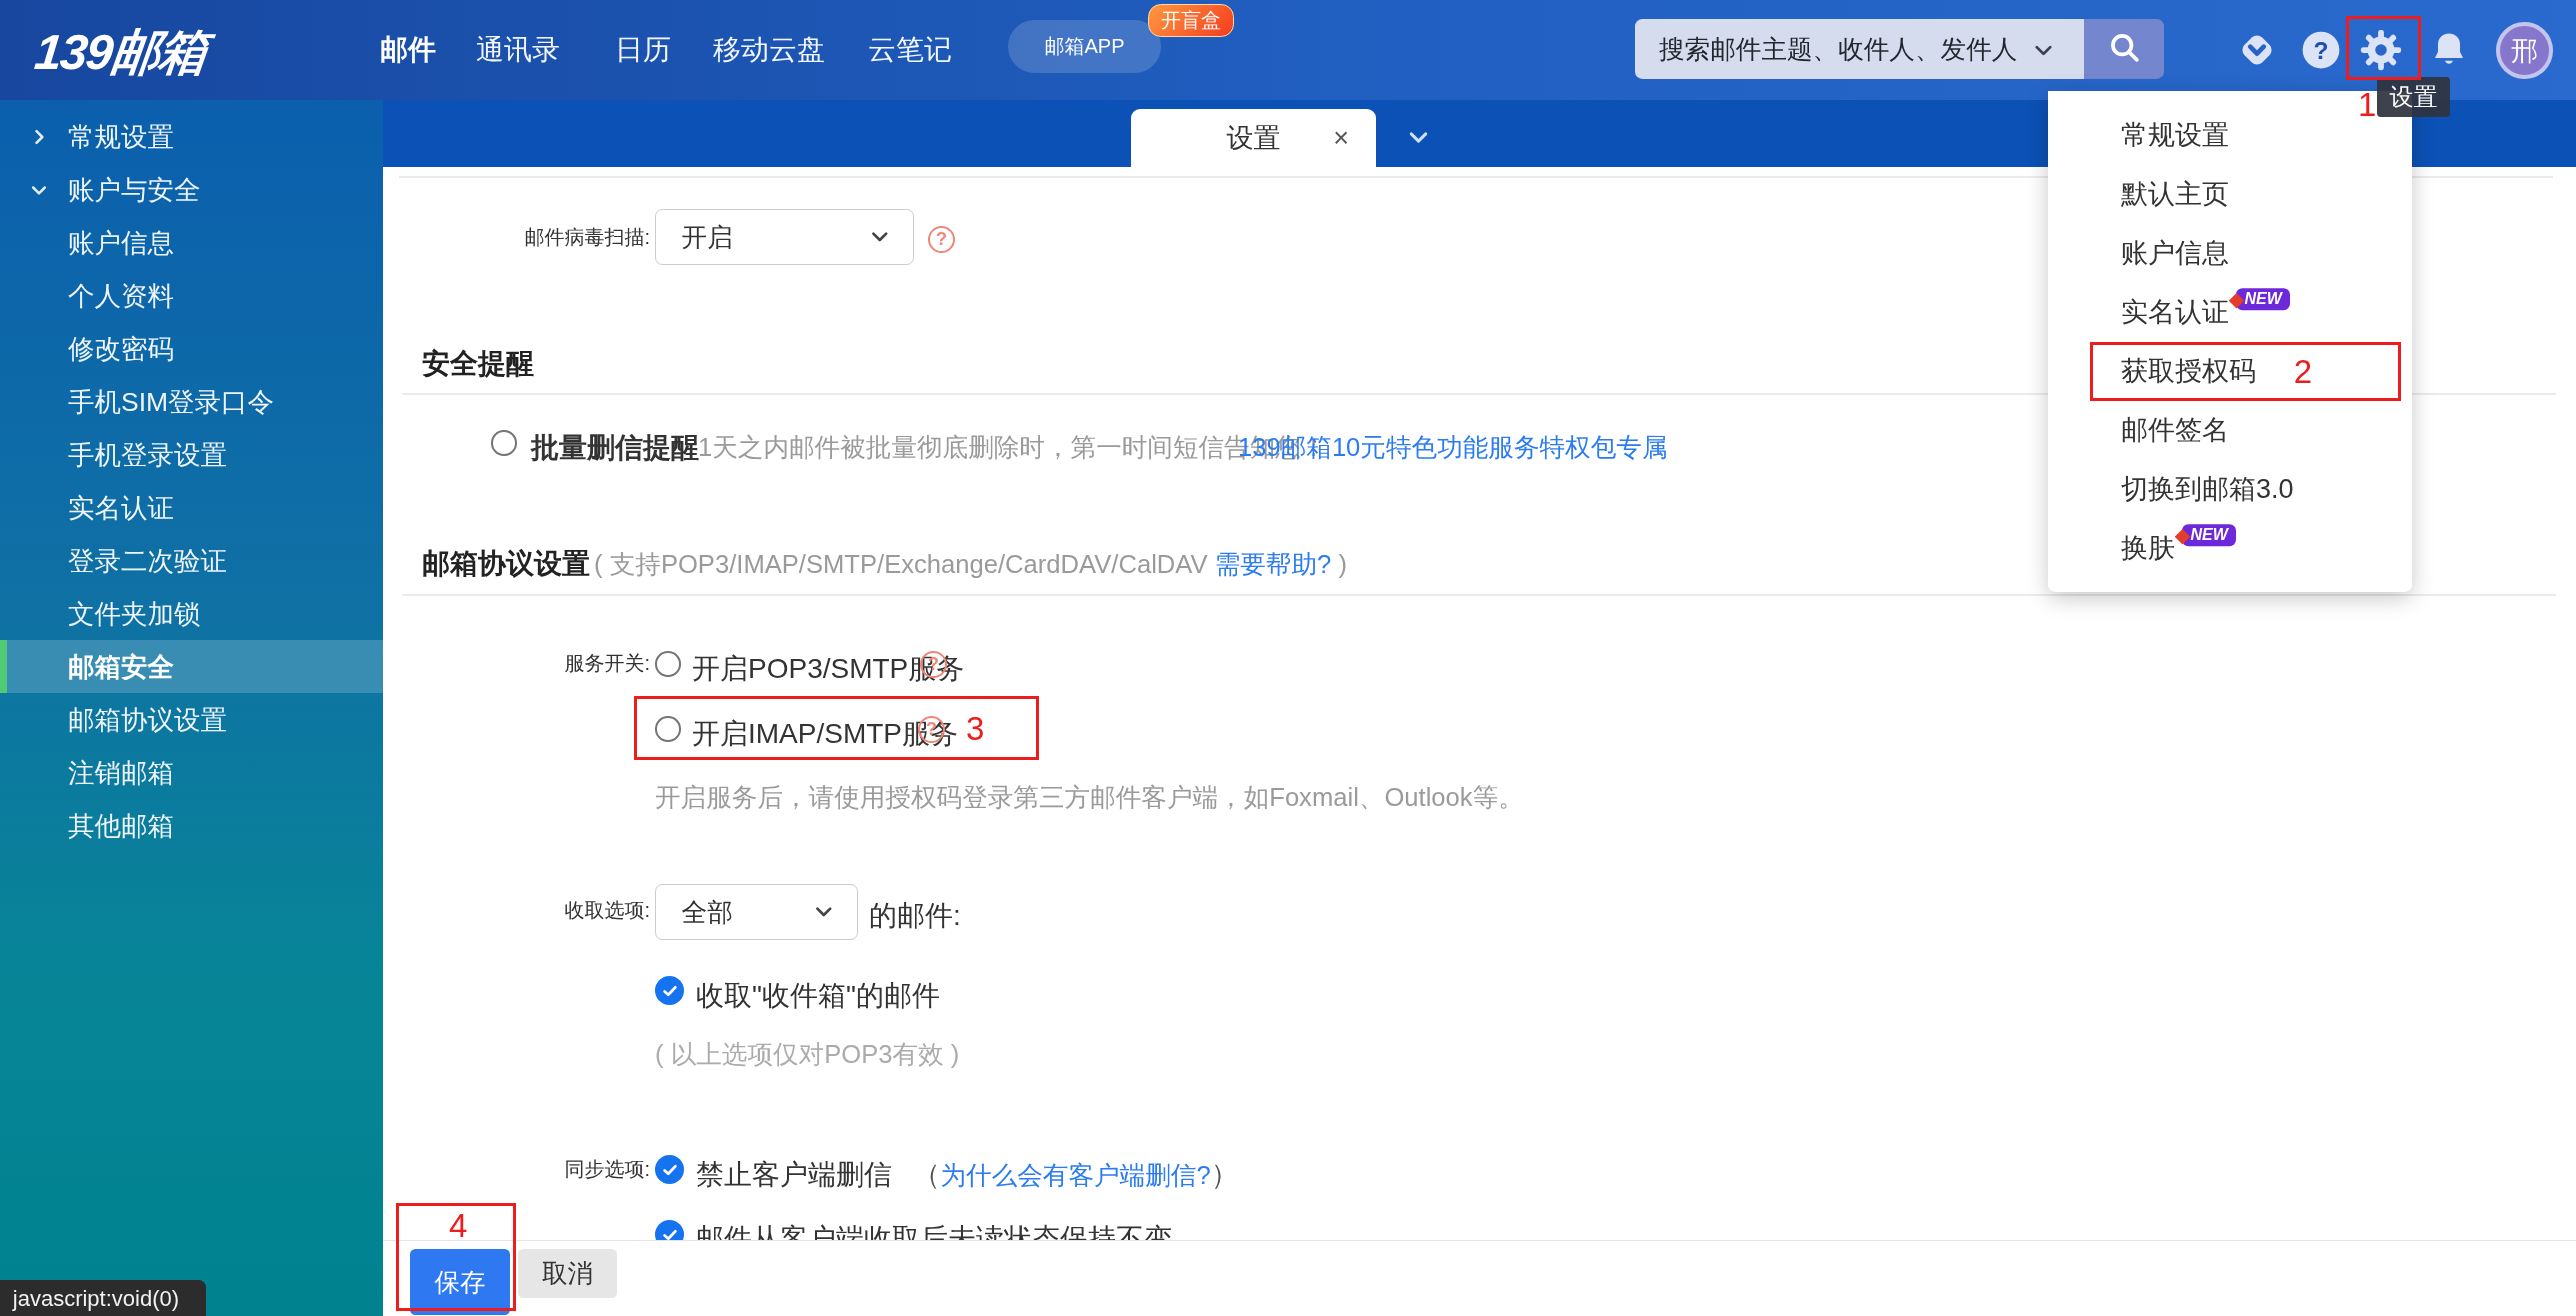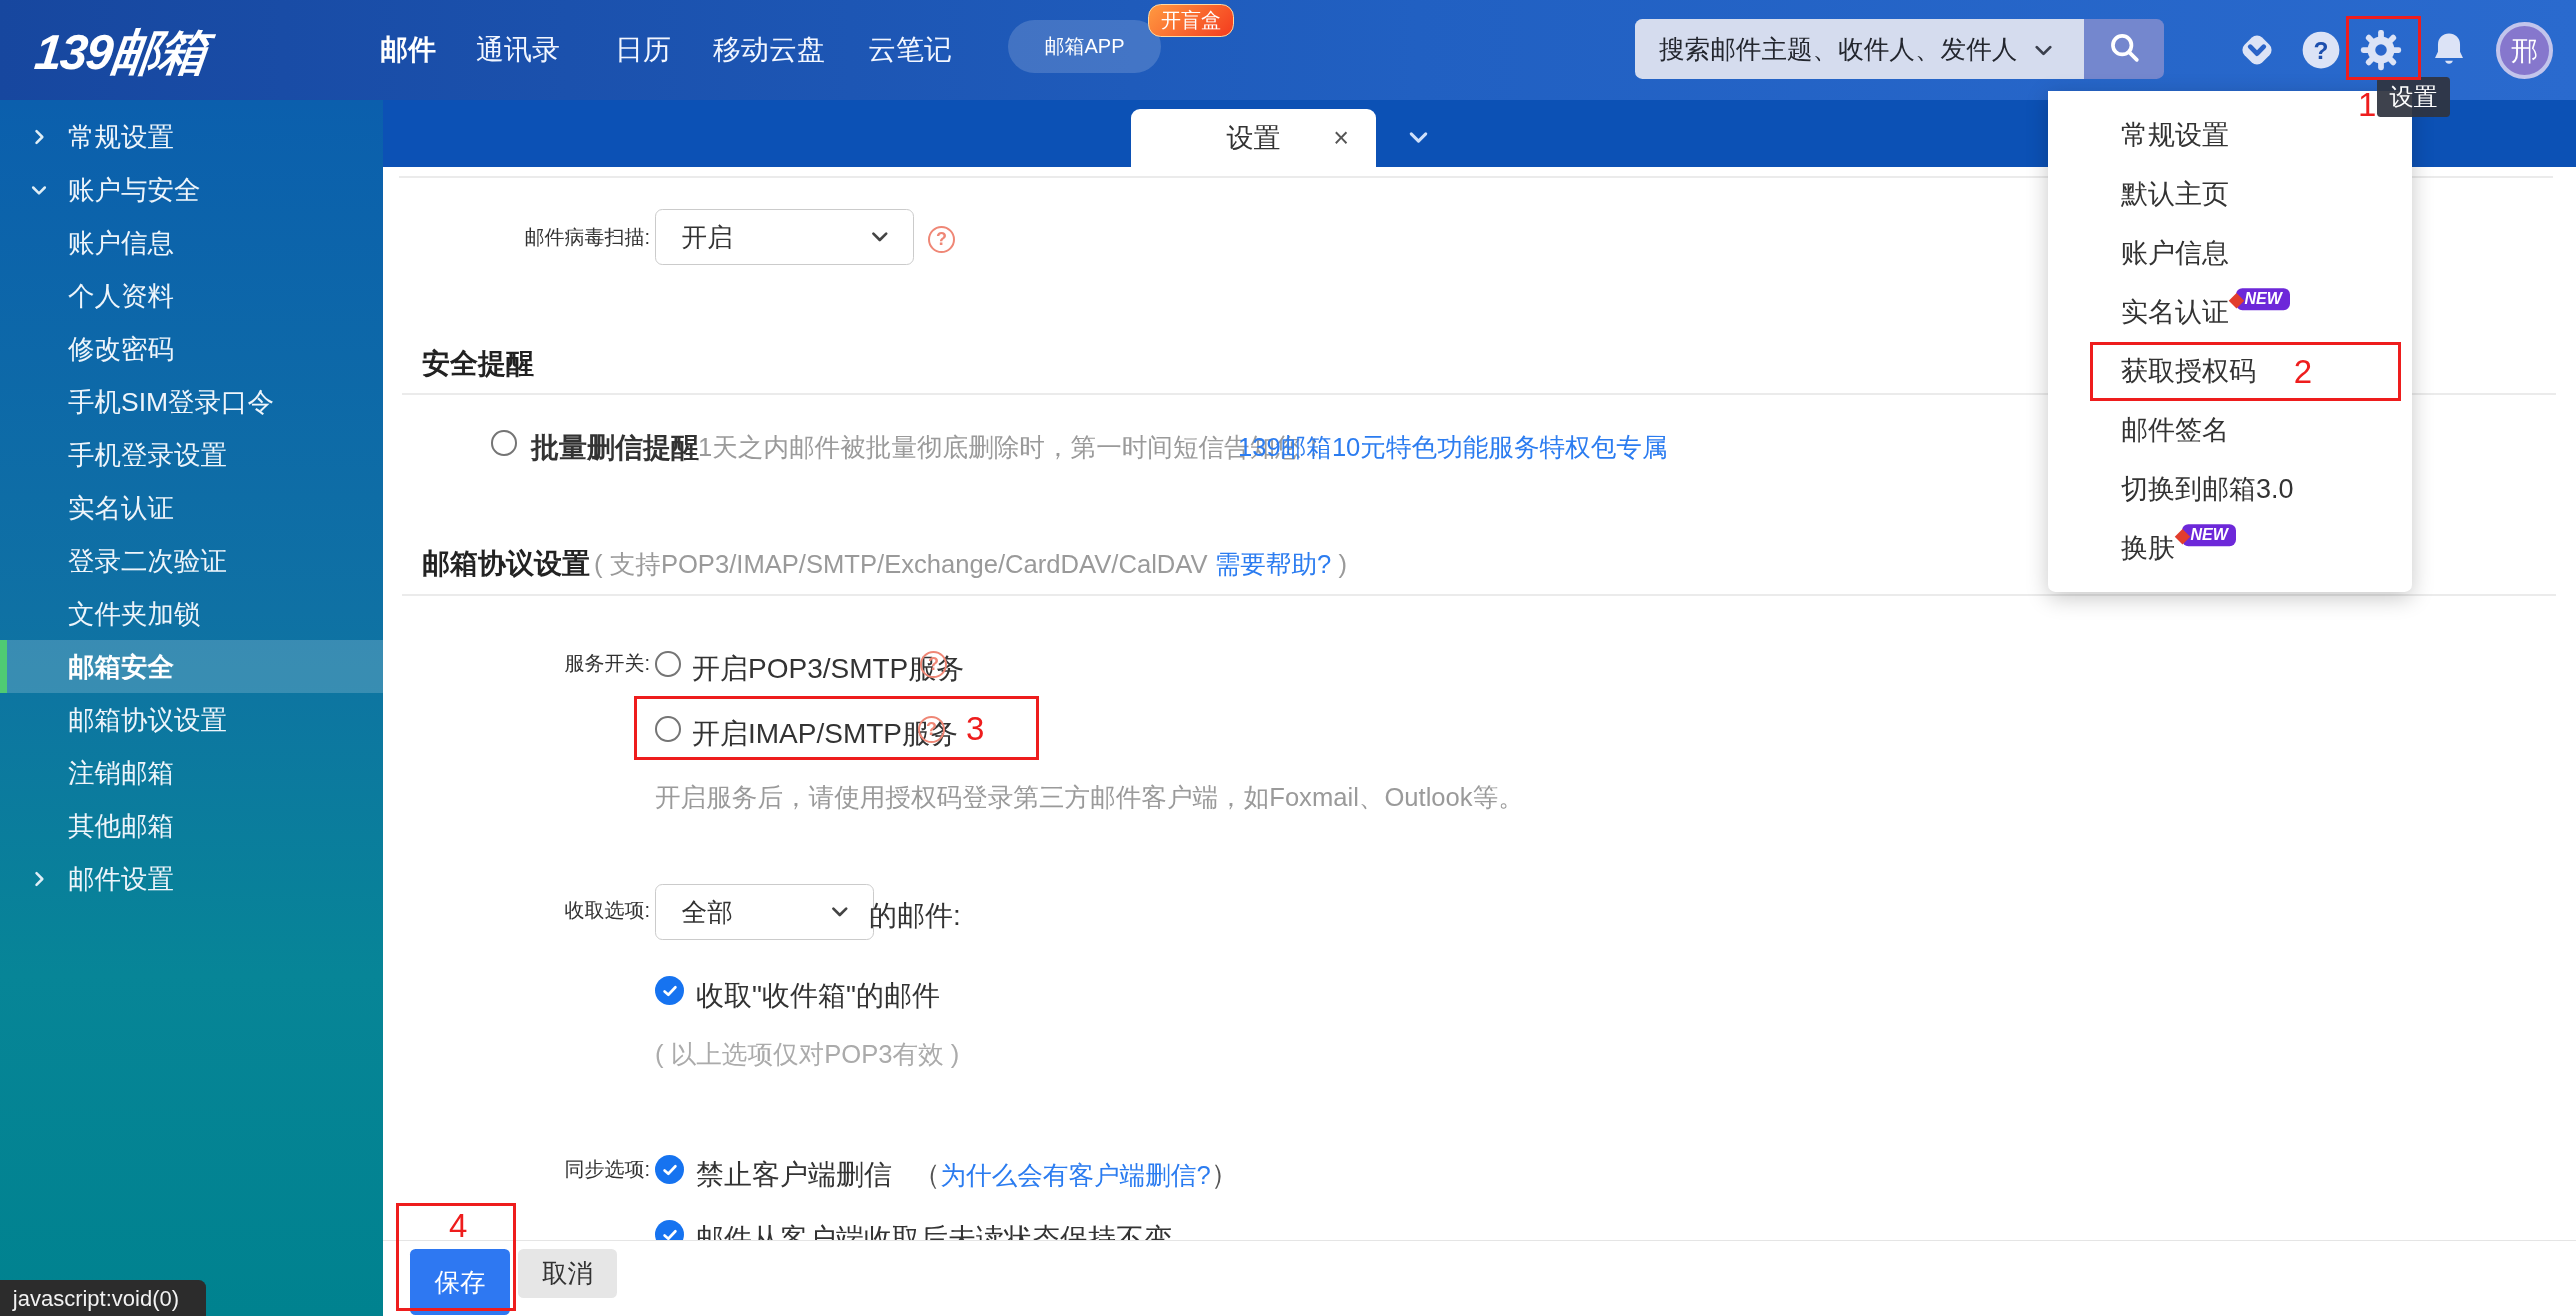--- a/index.html
+++ b/index.html
@@ -204,28 +204,20 @@
       </div>
     <div class="side-item">
         <span class="lbl">邮箱协议设置</span>
       </div>
     <div class="side-item">
         <span class="lbl">注销邮箱</span>
       </div>
     <div class="side-item">
         <span class="lbl">其他邮箱</span>
       </div>
-    <div class="side-item">
-      <span class="chev">
-          <svg width="20" height="20" viewBox="0 0 24 24" fill="none" stroke="currentColor" stroke-width="3" stroke-linecap="round" stroke-linejoin="round">
-            <polyline points="9 5 16 12 9 19"></polyline>
-          </svg>
-        </span>
-      <span class="lbl">邮件设置</span>
-    </div>
   </div>
 
   <div class="divider abs" style="left:399px;top:176px;width:2154px;"></div>
 
   <div class="row-label abs" style="top:224px;">邮件病毒扫描:</div>
   <div class="select abs" style="left:655px;top:209px;width:259px;height:56px;">
     <span class="val">开启</span>
     <span class="sel-chev">
         <svg width="25.6" height="25.6" viewBox="0 0 24 24" fill="none" stroke="currentColor" stroke-width="2.5" stroke-linecap="round" stroke-linejoin="round">
           <polyline points="6 9 12 15 18 9"></polyline>
@@ -254,21 +246,21 @@
 
   <div class="redbox abs" style="left:634px;top:696px;width:405px;height:64px;"></div>
   <div class="radio abs" style="left:655px;top:716px;"></div>
   <div class="ctext abs" style="left:692px;top:715px;">开启IMAP/SMTP服务</div>
   <div class="help-red abs" style="left:918px;top:716px;">?</div>
   <div class="rednum abs" style="left:966px;top:710px;">3</div>
 
   <div class="gray abs" style="left:655px;top:780px;">开启服务后，请使用授权码登录第三方邮件客户端，如Foxmail、Outlook等。</div>
 
   <div class="row-label abs" style="top:897px;">收取选项:</div>
-  <div class="select abs" style="left:655px;top:884px;width:219px;height:56px;">
+  <div class="select abs" style="left:655px;top:884px;width:203px;height:56px;">
     <span class="val">全部</span>
     <span class="sel-chev">
         <svg width="25.6" height="25.6" viewBox="0 0 24 24" fill="none" stroke="currentColor" stroke-width="2.5" stroke-linecap="round" stroke-linejoin="round">
           <polyline points="6 9 12 15 18 9"></polyline>
         </svg>
       </span>
   </div>
   <div class="ctext abs" style="left:869px;top:897px;">的邮件:</div>
 
   <div class="bluecheck abs" style="left:655px;top:976px;">

